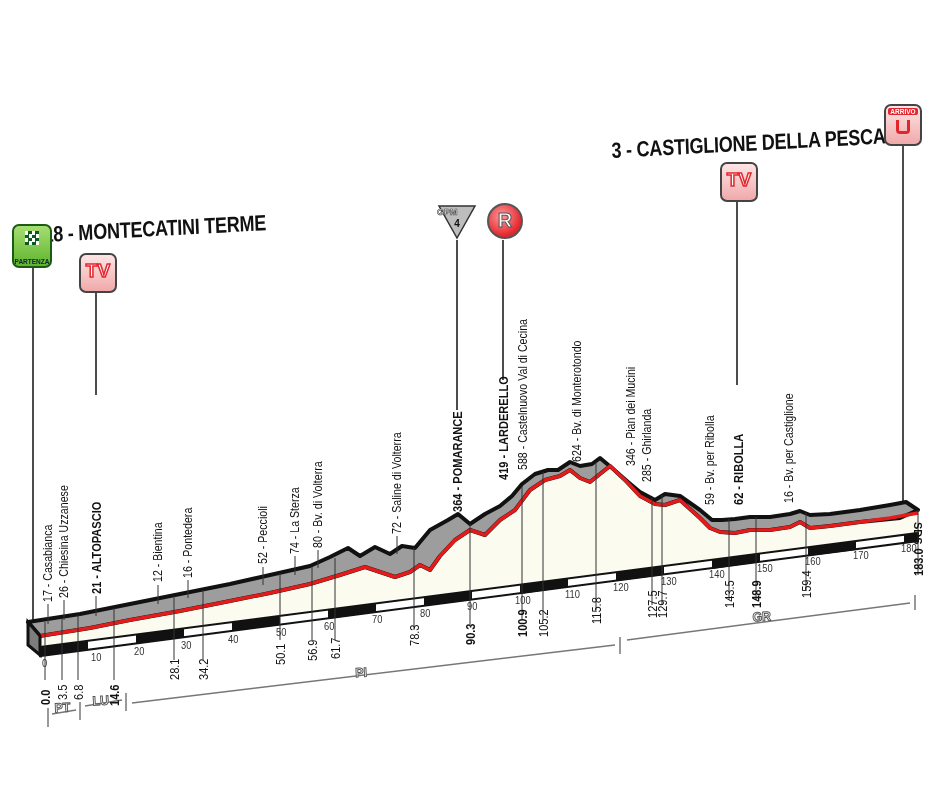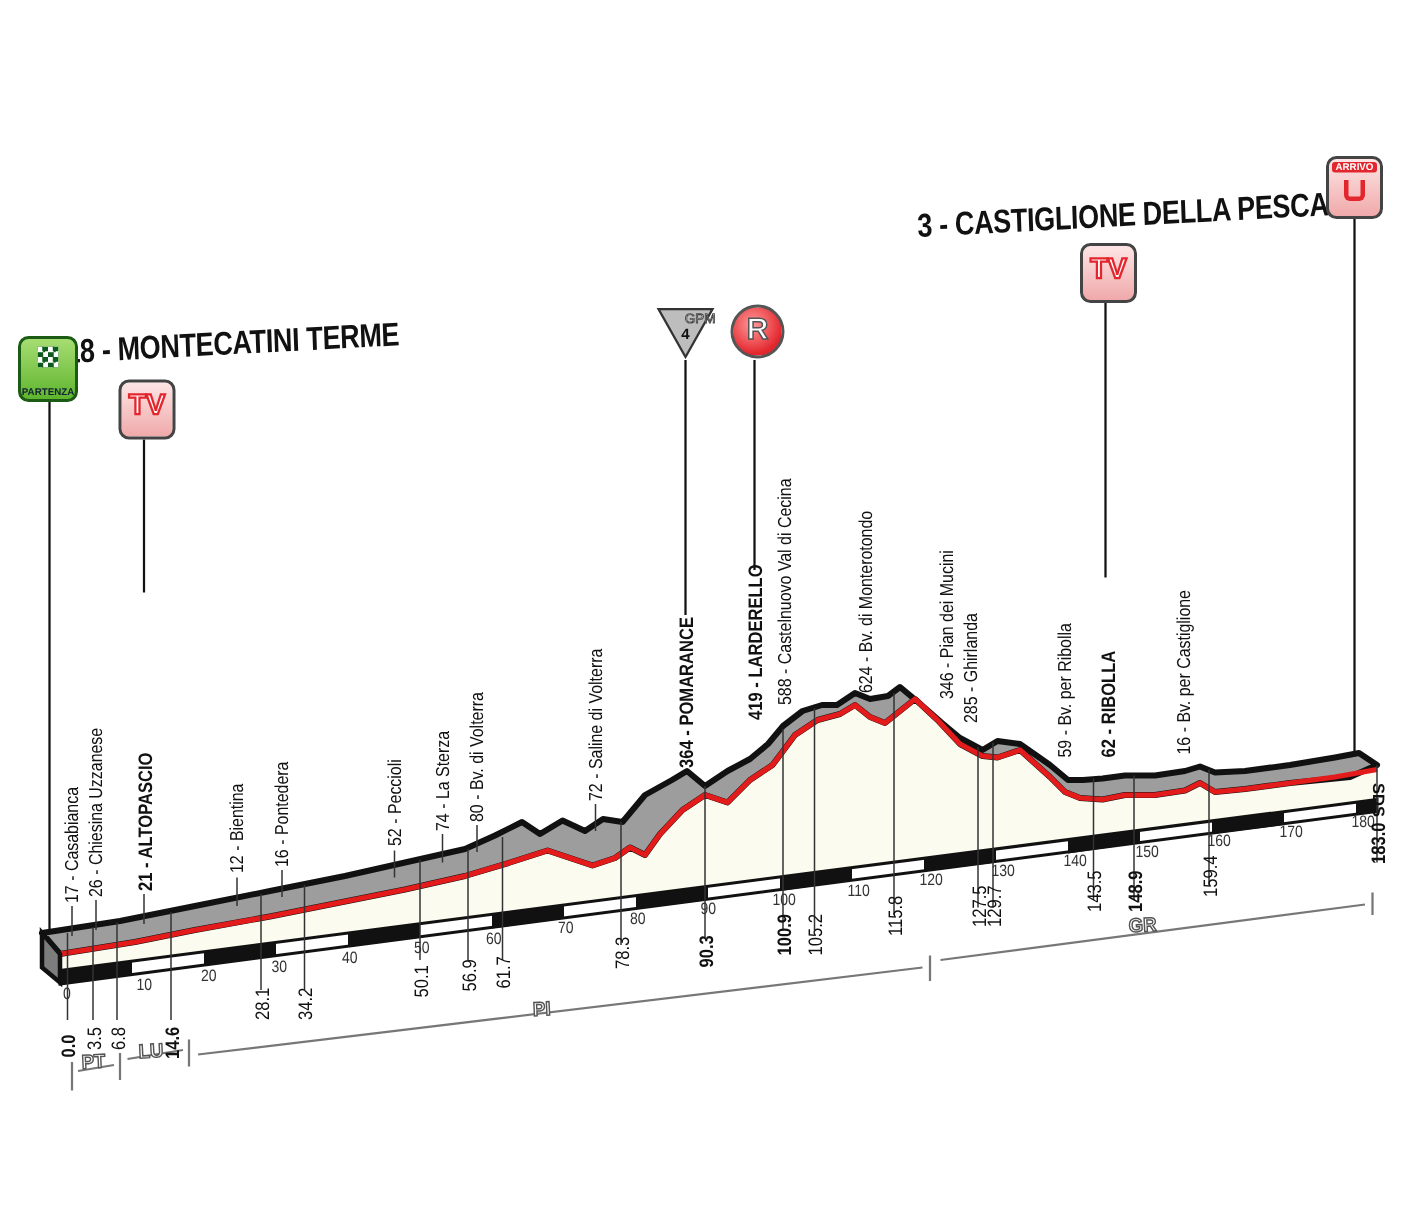--- a/index.html
+++ b/index.html
@@ -113,21 +113,21 @@
   
   <div class="icon" style="left:79px; top:253px; width:34px; height:36px; background:linear-gradient(#fde5e5,#f0a9aa); border:2px solid #444; border-radius:7px;">
     <div style="position:absolute; left:0; right:0; top:5px; text-align:center; font-weight:bold; font-size:19px; color:#fff; -webkit-text-stroke:1.5px #e3262d;">TV</div>
   </div>
 
   
   <div class="icon" style="left:437px; top:204px; width:40px; height:36px;">
     <svg width="40" height="36" viewBox="0 0 40 36">
       <polygon points="2,2 38,2 20,34" fill="#bdbdbd" stroke="#333" stroke-width="1.5"></polygon>
     </svg>
-    <div style="position:absolute; left:0; right:0; top:3px; text-align:right; font-size:9px; font-weight:normal; color:#fff; -webkit-text-stroke:0.6px #444;">GPM</div>
+    <div style="position:absolute; left:0; right:0; top:3px; text-align:left; font-size:9px; font-weight:bold; color:#fff; -webkit-text-stroke:0.6px #444;">GPM</div>
     <div style="position:absolute; left:0; right:0; top:14px; text-align:center; font-size:10px; font-weight:bold; color:#111;">4</div>
   </div>
 
   
   <div class="icon" style="left:487px; top:203px; width:32px; height:32px; border-radius:50%; background:radial-gradient(circle at 40% 35%, #ff9a9a, #e3262d 70%); border:2px solid #555;">
     <div style="position:absolute; left:0; right:0; top:4px; text-align:center; font-size:20px; font-weight:bold; color:#fff; -webkit-text-stroke:1px #555;">R</div>
   </div>
 
   
   <div class="icon" style="left:720px; top:162px; width:34px; height:36px; background:linear-gradient(#fde5e5,#f0a9aa); border:2px solid #444; border-radius:7px;">

